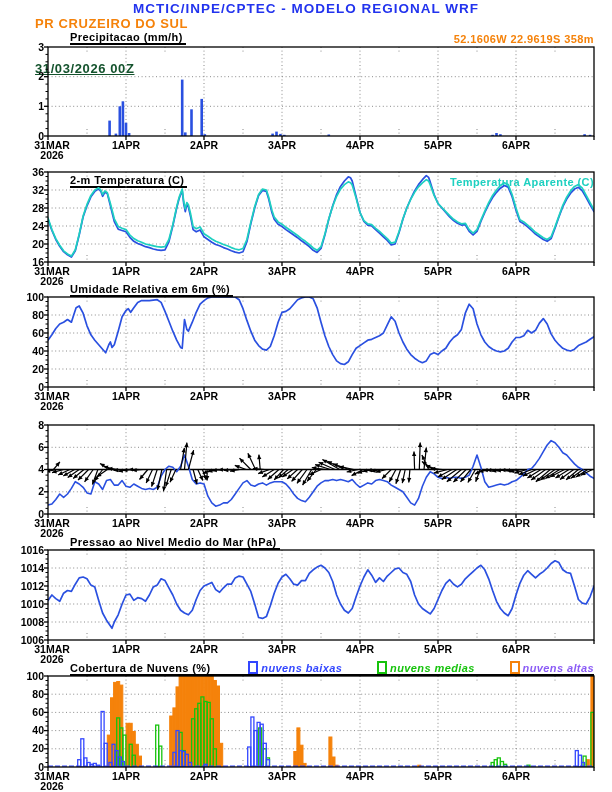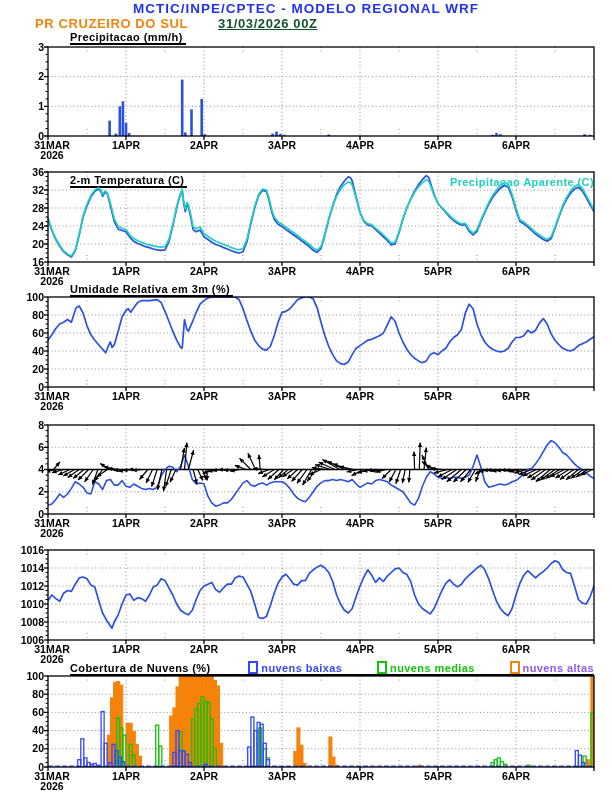--- a/index.html
+++ b/index.html
@@ -1,43 +1,44 @@
 <!DOCTYPE html>
 <html><head>
 <meta charset="utf-8">
 <style>
   html,body{margin:0;padding:0;background:#fff;}
   .page{position:relative;width:612px;height:792px;background:#fff;overflow:hidden;
-        font-family:"Liberation Sans",sans-serif;border-radius:12px;}
+        font-family:"Liberation Sans",sans-serif;}
   .main-title{position:absolute;top:1px;left:0;width:100%;text-align:center;
         font-size:13.5px;font-weight:bold;letter-spacing:1px;}
   .sub-title{position:absolute;top:16px;left:35px;display:flex;gap:30px;
-        font-size:13px;font-weight:bold;letter-spacing:0.6px;}
+        font-size:13px;font-weight:bold;letter-spacing:0.6px;flex-direction:column;}
   .chart-head{position:absolute;left:70px;right:18px;display:flex;
         justify-content:space-between;align-items:flex-end;
         font-size:11px;font-weight:bold;letter-spacing:0.4px;height:14px;}
   .chart-title{border-bottom:2px solid #000;padding-right:3px;white-space:nowrap;}
   .legend-row{border-bottom:2px solid #000;}
   .legend-row .chart-title{border-bottom:none;}
-  .legend-item{display:flex;align-items:center;gap:3px;white-space:nowrap;}
+  .legend-item{display:flex;align-items:center;gap:3px;white-space:nowrap;font-style:italic;}
   .swatch{display:inline-block;width:6px;height:9px;border:2px solid #000;background:#fff;}
   .plot{position:absolute;left:0;}
 </style>
 </head>
 <body>
 
 <div class="page">
   <div class="main-title" style="color: rgb(34, 51, 238);">MCTIC/INPE/CPTEC - MODELO REGIONAL WRF</div>
   <div class="sub-title">
     <span style="color: rgb(245, 130, 10);">PR CRUZEIRO DO SUL</span>
     <span style="color: #14532d; text-decoration: underline;">31/03/2026 00Z</span>
   </div>
 
   <div class="chart-head" style="top:31px">
     <span class="chart-title">Precipitacao (mm/h)</span>
+    <span class="right-label" style="color: rgb(245, 130, 10);">52.1606W 22.9619S 358m</span>
   </div>
   <svg class="plot" id="plot0" width="612" height="129" viewBox="0 37 612 129" style="top: 37px;">
       <defs>
         <clipPath id="cp0">
           <rect x="48" y="47" width="546" height="89"></rect>
         </clipPath>
       </defs>
       <line x1="126" y1="47" x2="126" y2="136" stroke="#8a8a8a" stroke-width="1" stroke-dasharray="1 2.6"></line>
       <line x1="204" y1="47" x2="204" y2="136" stroke="#8a8a8a" stroke-width="1" stroke-dasharray="1 2.6"></line>
       <line x1="282" y1="47" x2="282" y2="136" stroke="#8a8a8a" stroke-width="1" stroke-dasharray="1 2.6"></line>
@@ -114,21 +115,21 @@
       <text x="204" y="149" text-anchor="middle" font-size="10.5" font-family="Liberation Sans, sans-serif" font-weight="bold" fill="#000">2APR</text>
       <text x="282" y="149" text-anchor="middle" font-size="10.5" font-family="Liberation Sans, sans-serif" font-weight="bold" fill="#000">3APR</text>
       <text x="360" y="149" text-anchor="middle" font-size="10.5" font-family="Liberation Sans, sans-serif" font-weight="bold" fill="#000">4APR</text>
       <text x="438" y="149" text-anchor="middle" font-size="10.5" font-family="Liberation Sans, sans-serif" font-weight="bold" fill="#000">5APR</text>
       <text x="516" y="149" text-anchor="middle" font-size="10.5" font-family="Liberation Sans, sans-serif" font-weight="bold" fill="#000">6APR</text>
       <text x="52" y="159" text-anchor="middle" font-size="10.5" font-family="Liberation Sans, sans-serif" font-weight="bold" fill="#000">2026</text>
     </svg>
 
   <div class="chart-head" style="top:174px">
     <span class="chart-title">2-m Temperatura (C)</span>
-    <span class="right-label" style="color: rgb(30, 208, 192);">Precipitacao Aparente (C)</span>
+    <span class="right-label" style="color: rgb(30, 208, 192);">Temperatura Aparente (C)</span>
   </div>
   <svg class="plot" id="plot1" width="612" height="130" viewBox="0 162 612 130" style="top: 162px;">
       <defs>
         <clipPath id="cp1">
           <rect x="48" y="172" width="546" height="90"></rect>
         </clipPath>
       </defs>
       <line x1="126" y1="172" x2="126" y2="262" stroke="#8a8a8a" stroke-width="1" stroke-dasharray="1 2.6"></line>
       <line x1="204" y1="172" x2="204" y2="262" stroke="#8a8a8a" stroke-width="1" stroke-dasharray="1 2.6"></line>
       <line x1="282" y1="172" x2="282" y2="262" stroke="#8a8a8a" stroke-width="1" stroke-dasharray="1 2.6"></line>
@@ -197,21 +198,21 @@
       <text x="126" y="275" text-anchor="middle" font-size="10.5" font-family="Liberation Sans, sans-serif" font-weight="bold" fill="#000">1APR</text>
       <text x="204" y="275" text-anchor="middle" font-size="10.5" font-family="Liberation Sans, sans-serif" font-weight="bold" fill="#000">2APR</text>
       <text x="282" y="275" text-anchor="middle" font-size="10.5" font-family="Liberation Sans, sans-serif" font-weight="bold" fill="#000">3APR</text>
       <text x="360" y="275" text-anchor="middle" font-size="10.5" font-family="Liberation Sans, sans-serif" font-weight="bold" fill="#000">4APR</text>
       <text x="438" y="275" text-anchor="middle" font-size="10.5" font-family="Liberation Sans, sans-serif" font-weight="bold" fill="#000">5APR</text>
       <text x="516" y="275" text-anchor="middle" font-size="10.5" font-family="Liberation Sans, sans-serif" font-weight="bold" fill="#000">6APR</text>
       <text x="52" y="285" text-anchor="middle" font-size="10.5" font-family="Liberation Sans, sans-serif" font-weight="bold" fill="#000">2026</text>
     </svg>
 
   <div class="chart-head" style="top:283px">
-    <span class="chart-title">Umidade Relativa em 3m (%)</span>
+    <span class="chart-title">Umidade Relativa em 6m (%)</span>
   </div>
   <svg class="plot" id="plot2" width="612" height="130" viewBox="0 287 612 130" style="top: 287px;">
       <defs>
         <clipPath id="cp2">
           <rect x="48" y="297" width="546" height="90"></rect>
         </clipPath>
       </defs>
       <line x1="126" y1="297" x2="126" y2="387" stroke="#8a8a8a" stroke-width="1" stroke-dasharray="1 2.6"></line>
       <line x1="204" y1="297" x2="204" y2="387" stroke="#8a8a8a" stroke-width="1" stroke-dasharray="1 2.6"></line>
       <line x1="282" y1="297" x2="282" y2="387" stroke="#8a8a8a" stroke-width="1" stroke-dasharray="1 2.6"></line>
@@ -584,20 +585,23 @@
       <text x="52" y="527" text-anchor="middle" font-size="10.5" font-family="Liberation Sans, sans-serif" font-weight="bold" fill="#000">31MAR</text>
       <text x="126" y="527" text-anchor="middle" font-size="10.5" font-family="Liberation Sans, sans-serif" font-weight="bold" fill="#000">1APR</text>
       <text x="204" y="527" text-anchor="middle" font-size="10.5" font-family="Liberation Sans, sans-serif" font-weight="bold" fill="#000">2APR</text>
       <text x="282" y="527" text-anchor="middle" font-size="10.5" font-family="Liberation Sans, sans-serif" font-weight="bold" fill="#000">3APR</text>
       <text x="360" y="527" text-anchor="middle" font-size="10.5" font-family="Liberation Sans, sans-serif" font-weight="bold" fill="#000">4APR</text>
       <text x="438" y="527" text-anchor="middle" font-size="10.5" font-family="Liberation Sans, sans-serif" font-weight="bold" fill="#000">5APR</text>
       <text x="516" y="527" text-anchor="middle" font-size="10.5" font-family="Liberation Sans, sans-serif" font-weight="bold" fill="#000">6APR</text>
       <text x="52" y="537" text-anchor="middle" font-size="10.5" font-family="Liberation Sans, sans-serif" font-weight="bold" fill="#000">2026</text>
     </svg>
 
+  <div class="chart-head" style="top:536px">
+    <span class="chart-title">Pressao ao Nivel Medio do Mar (hPa)</span>
+  </div>
   <svg class="plot" id="plot4" width="612" height="130" viewBox="0 540 612 130" style="top: 540px;">
       <defs>
         <clipPath id="cp4">
           <rect x="48" y="550" width="546" height="90"></rect>
         </clipPath>
       </defs>
       <line x1="126" y1="550" x2="126" y2="640" stroke="#8a8a8a" stroke-width="1" stroke-dasharray="1 2.6"></line>
       <line x1="204" y1="550" x2="204" y2="640" stroke="#8a8a8a" stroke-width="1" stroke-dasharray="1 2.6"></line>
       <line x1="282" y1="550" x2="282" y2="640" stroke="#8a8a8a" stroke-width="1" stroke-dasharray="1 2.6"></line>
       <line x1="360" y1="550" x2="360" y2="640" stroke="#8a8a8a" stroke-width="1" stroke-dasharray="1 2.6"></line>

